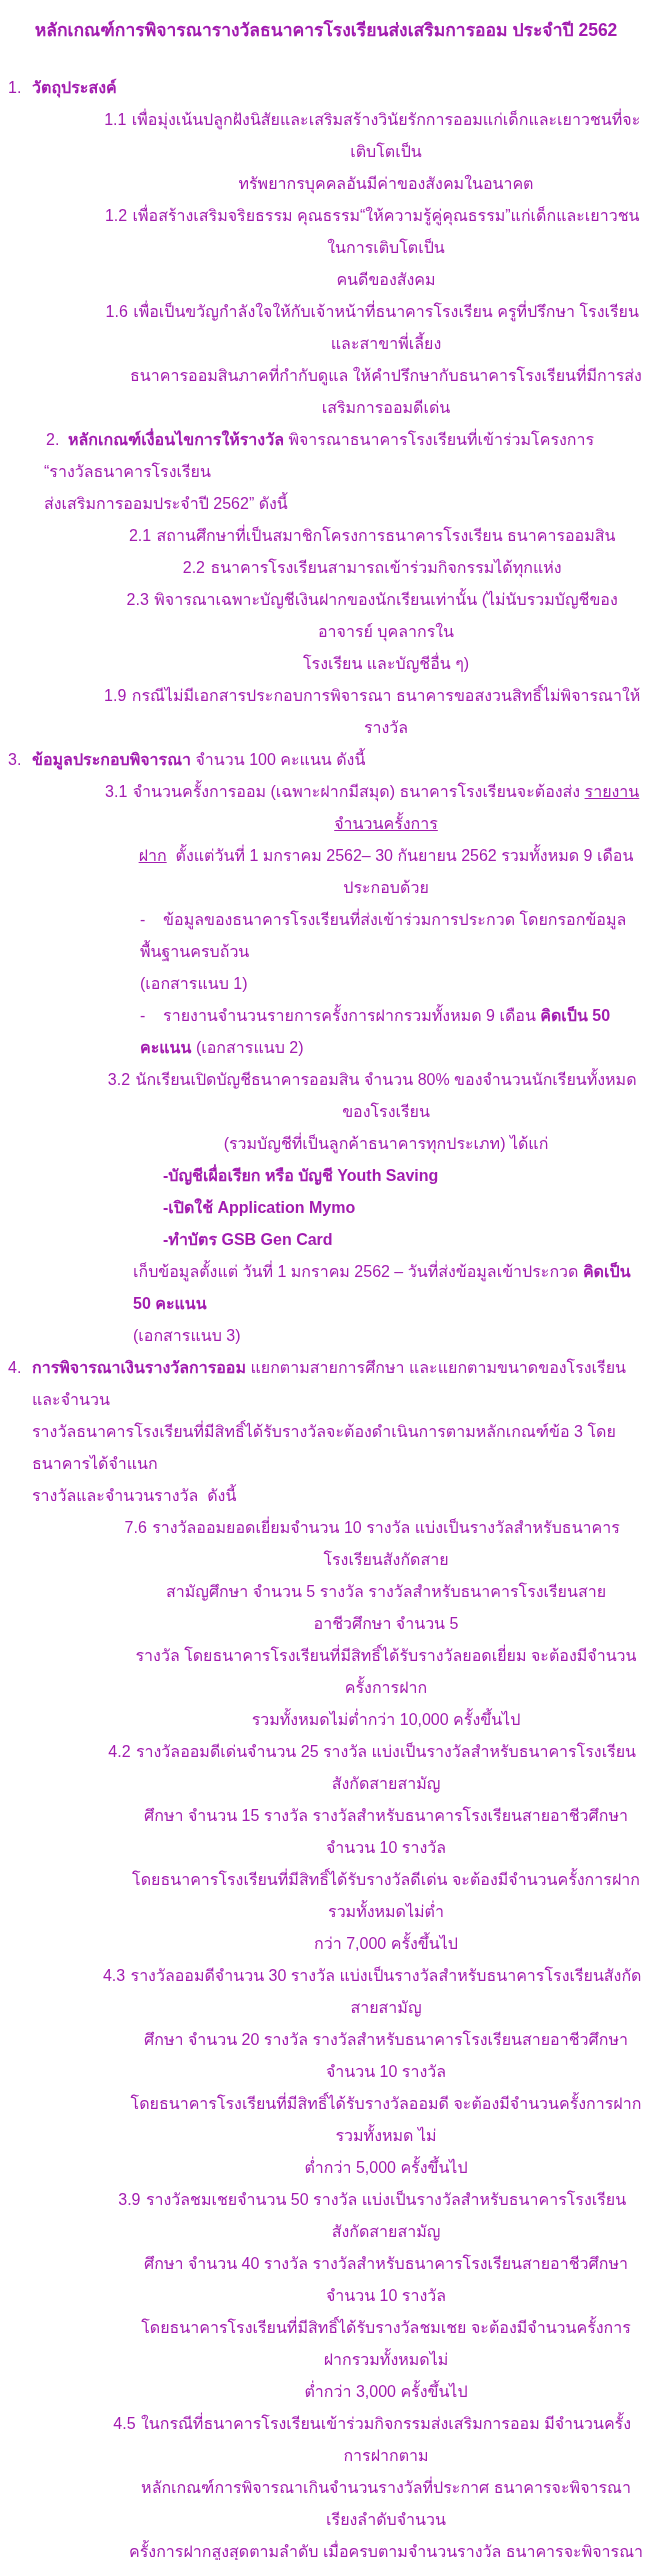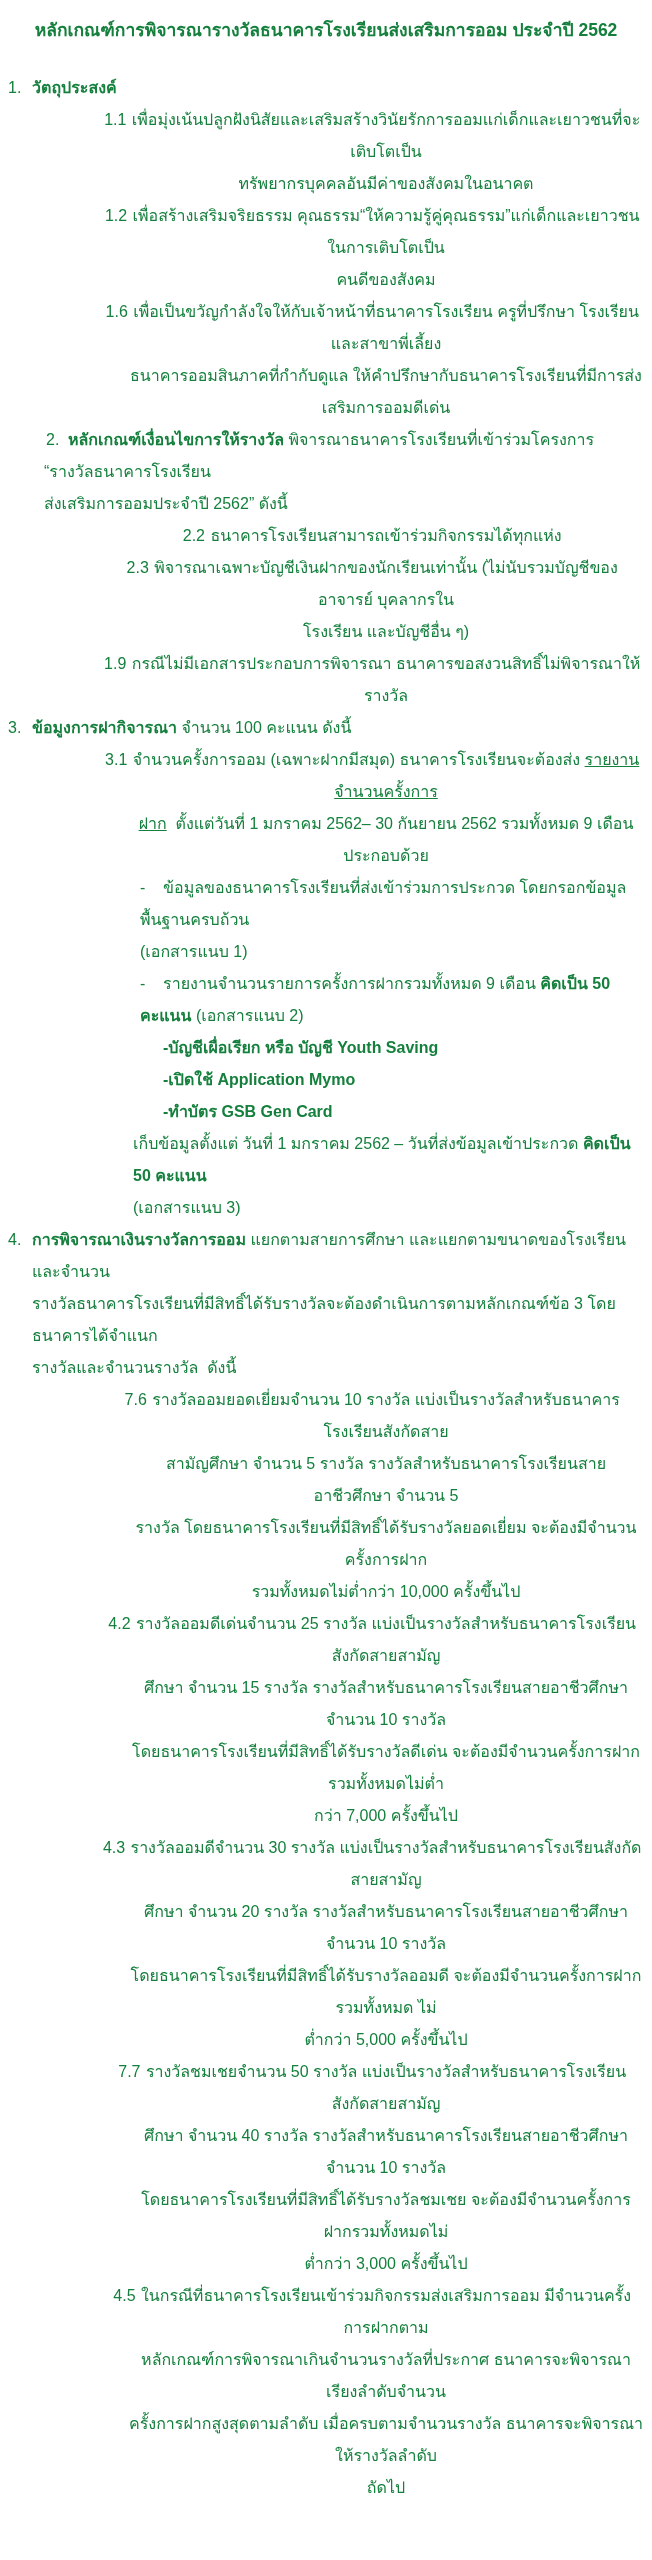--- a/index.html
+++ b/index.html
@@ -4,21 +4,21 @@
 <style>
   html,body{margin:0;padding:0;background:#ffffff;}
   .page{
     position:relative;
     width:652px;height:2560px;
     box-sizing:border-box;
     padding:14px 8px 0 8px;
     overflow:hidden;
     background:#ffffff;
     font-family:"Liberation Sans","DejaVu Sans",sans-serif;
-    font-size:16px;line-height:32px;color:#15803d;
+    font-size:16px;line-height:32px;color:#a21caf;
   }
   .title{
     text-align:center;font-weight:bold;font-size:17.5px;
     margin-bottom:26px;white-space:pre-wrap;
   }
   .blk{white-space:pre-wrap;}
   .b{font-weight:bold;}
   .u{text-decoration:underline;}
   
   .t1{padding-left:24px;}
@@ -44,51 +44,54 @@
   <div>
       <div class="blk t1"><span class="num">1.</span><span class="b">วัตถุประสงค์</span></div>
       <div class="blk t2"><span class="num">1.1</span><span>เพื่อมุ่งเน้นปลูกฝังนิสัยและเสริมสร้างวินัยรักการออมแก่เด็กและเยาวชนที่จะเติบโตเป็น
 ทรัพยากรบุคคลอันมีค่าของสังคมในอนาคต</span></div>
       <div class="blk t2"><span class="num">1.2</span><span>เพื่อสร้างเสริมจริยธรรม คุณธรรม“ให้ความรู้คู่คุณธรรม”แก่เด็กและเยาวชนในการเติบโตเป็น
 คนดีของสังคม</span></div>
       <div class="blk t2"><span class="num">1.6</span><span>เพื่อเป็นขวัญกำลังใจให้กับเจ้าหน้าที่ธนาคารโรงเรียน ครูที่ปรึกษา โรงเรียน และสาขาพี่เลี้ยง
 ธนาคารออมสินภาคที่กำกับดูแล ให้คำปรึกษากับธนาคารโรงเรียนที่มีการส่งเสริมการออมดีเด่น</span></div>
       <div class="blk t1f"><span class="num">2.</span><span class="b">หลักเกณฑ์เงื่อนไขการให้รางวัล</span><span> พิจารณาธนาคารโรงเรียนที่เข้าร่วมโครงการ “รางวัลธนาคารโรงเรียน
 ส่งเสริมการออมประจำปี 2562” ดังนี้</span></div>
+      <div class="blk t2"><span class="num">2.1</span><span>สถานศึกษาที่เป็นสมาชิกโครงการธนาคารโรงเรียน ธนาคารออมสิน</span></div>
       <div class="blk t2"><span class="num">2.2</span><span>ธนาคารโรงเรียนสามารถเข้าร่วมกิจกรรมได้ทุกแห่ง</span></div>
       <div class="blk t2"><span class="num">2.3</span><span>พิจารณาเฉพาะบัญชีเงินฝากของนักเรียนเท่านั้น (ไม่นับรวมบัญชีของอาจารย์ บุคลากรใน
 โรงเรียน และบัญชีอื่น ๆ)</span></div>
       <div class="blk t2"><span class="num">1.9</span><span>กรณีไม่มีเอกสารประกอบการพิจารณา ธนาคารขอสงวนสิทธิ์ไม่พิจารณาให้รางวัล</span></div>
-      <div class="blk t1"><span class="num">3.</span><span class="b">ข้อมูงการฝากิจารณา</span><span> จำนวน 100 คะแนน ดังนี้</span></div>
+      <div class="blk t1"><span class="num">3.</span><span class="b">ข้อมูลประกอบพิจารณา</span><span> จำนวน 100 คะแนน ดังนี้</span></div>
       <div class="blk t2"><span class="num">3.1</span><span>จำนวนครั้งการออม (เฉพาะฝากมีสมุด) ธนาคารโรงเรียนจะต้องส่ง </span><span class="u">รายงานจำนวนครั้งการ
 ฝาก</span><span>  ตั้งแต่วันที่ 1 มกราคม 2562– 30 กันยายน 2562 รวมทั้งหมด 9 เดือน ประกอบด้วย</span></div>
       <div class="blk dash"><span>-&nbsp;&nbsp;&nbsp;&nbsp;ข้อมูลของธนาคารโรงเรียนที่ส่งเข้าร่วมการประกวด โดยกรอกข้อมูลพื้นฐานครบถ้วน
 (เอกสารแนบ 1)</span></div>
       <div class="blk dash"><span>-&nbsp;&nbsp;&nbsp;&nbsp;รายงานจำนวนรายการครั้งการฝากรวมทั้งหมด 9 เดือน </span><span class="b">คิดเป็น 50 คะแนน </span><span>(เอกสารแนบ 2)</span></div>
+      <div class="blk t2"><span class="num">3.2</span><span>นักเรียนเปิดบัญชีธนาคารออมสิน จำนวน 80% ของจำนวนนักเรียนทั้งหมดของโรงเรียน
+(รวมบัญชีที่เป็นลูกค้าธนาคารทุกประเภท) ได้แก่</span></div>
       <div class="blk dash2"><span>-บัญชีเผื่อเรียก หรือ บัญชี Youth Saving</span></div>
       <div class="blk dash2"><span>-เปิดใช้ Application Mymo</span></div>
       <div class="blk dash2"><span>-ทำบัตร GSB Gen Card</span></div>
       <div class="blk cont2"><span>เก็บข้อมูลตั้งแต่ วันที่ 1 มกราคม 2562 – วันที่ส่งข้อมูลเข้าประกวด </span><span class="b">คิดเป็น 50 คะแนน</span></div>
       <div class="blk cont2"><span>(เอกสารแนบ 3)</span></div>
       <div class="blk t1"><span class="num">4.</span><span class="b">การพิจารณาเงินรางวัลการออม</span><span> แยกตามสายการศึกษา และแยกตามขนาดของโรงเรียน และจำนวน
 รางวัลธนาคารโรงเรียนที่มีสิทธิ์ได้รับรางวัลจะต้องดำเนินการตามหลักเกณฑ์ข้อ 3 โดยธนาคารได้จำแนก
 รางวัลและจำนวนรางวัล  ดังนี้</span></div>
       <div class="blk t2"><span class="num">7.6</span><span>รางวัลออมยอดเยี่ยมจำนวน 10 รางวัล แบ่งเป็นรางวัลสำหรับธนาคารโรงเรียนสังกัดสาย
 สามัญศึกษา จำนวน 5 รางวัล รางวัลสำหรับธนาคารโรงเรียนสายอาชีวศึกษา จำนวน 5
 รางวัล โดยธนาคารโรงเรียนที่มีสิทธิ์ได้รับรางวัลยอดเยี่ยม จะต้องมีจำนวนครั้งการฝาก
 รวมทั้งหมดไม่ต่ำกว่า 10,000 ครั้งขึ้นไป</span></div>
       <div class="blk t2"><span class="num">4.2</span><span>รางวัลออมดีเด่นจำนวน 25 รางวัล แบ่งเป็นรางวัลสำหรับธนาคารโรงเรียนสังกัดสายสามัญ
 ศึกษา จำนวน 15 รางวัล รางวัลสำหรับธนาคารโรงเรียนสายอาชีวศึกษา จำนวน 10 รางวัล
 โดยธนาคารโรงเรียนที่มีสิทธิ์ได้รับรางวัลดีเด่น จะต้องมีจำนวนครั้งการฝากรวมทั้งหมดไม่ต่ำ
 กว่า 7,000 ครั้งขึ้นไป</span></div>
       <div class="blk t2"><span class="num">4.3</span><span>รางวัลออมดีจำนวน 30 รางวัล แบ่งเป็นรางวัลสำหรับธนาคารโรงเรียนสังกัดสายสามัญ
 ศึกษา จำนวน 20 รางวัล รางวัลสำหรับธนาคารโรงเรียนสายอาชีวศึกษา จำนวน 10 รางวัล
 โดยธนาคารโรงเรียนที่มีสิทธิ์ได้รับรางวัลออมดี จะต้องมีจำนวนครั้งการฝากรวมทั้งหมด ไม่
 ต่ำกว่า 5,000 ครั้งขึ้นไป</span></div>
-      <div class="blk t2"><span class="num">7.7</span><span>รางวัลชมเชยจำนวน 50 รางวัล แบ่งเป็นรางวัลสำหรับธนาคารโรงเรียนสังกัดสายสามัญ
+      <div class="blk t2"><span class="num">3.9</span><span>รางวัลชมเชยจำนวน 50 รางวัล แบ่งเป็นรางวัลสำหรับธนาคารโรงเรียนสังกัดสายสามัญ
 ศึกษา จำนวน 40 รางวัล รางวัลสำหรับธนาคารโรงเรียนสายอาชีวศึกษา จำนวน 10 รางวัล
 โดยธนาคารโรงเรียนที่มีสิทธิ์ได้รับรางวัลชมเชย จะต้องมีจำนวนครั้งการฝากรวมทั้งหมดไม่
 ต่ำกว่า 3,000 ครั้งขึ้นไป</span></div>
       <div class="blk t2"><span class="num">4.5</span><span>ในกรณีที่ธนาคารโรงเรียนเข้าร่วมกิจกรรมส่งเสริมการออม มีจำนวนครั้งการฝากตาม
 หลักเกณฑ์การพิจารณาเกินจำนวนรางวัลที่ประกาศ ธนาคารจะพิจารณาเรียงลำดับจำนวน
 ครั้งการฝากสูงสุดตามลำดับ เมื่อครบตามจำนวนรางวัล ธนาคารจะพิจารณาให้รางวัลลำดับ
 ถัดไป</span></div>
     </div>
 </div>
 

